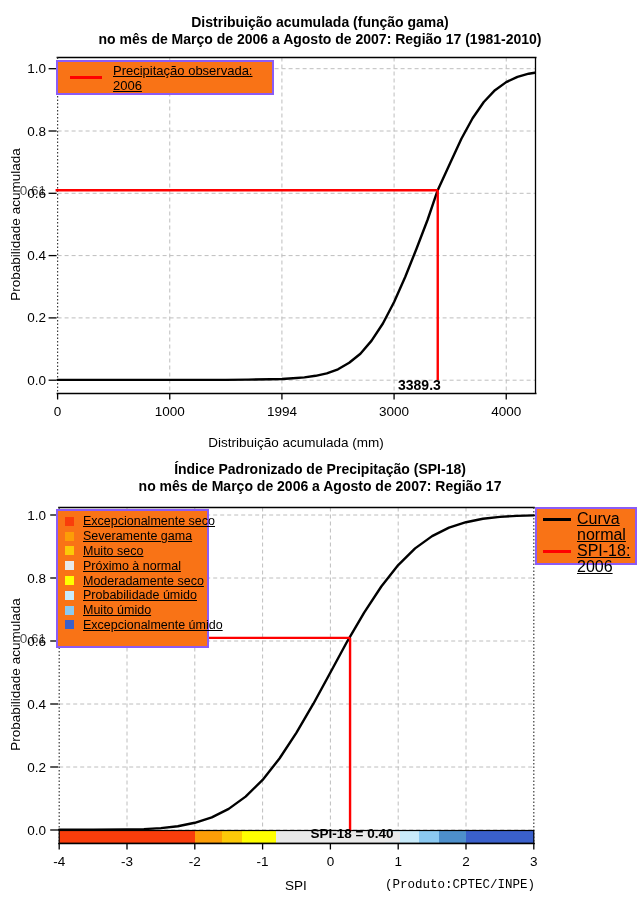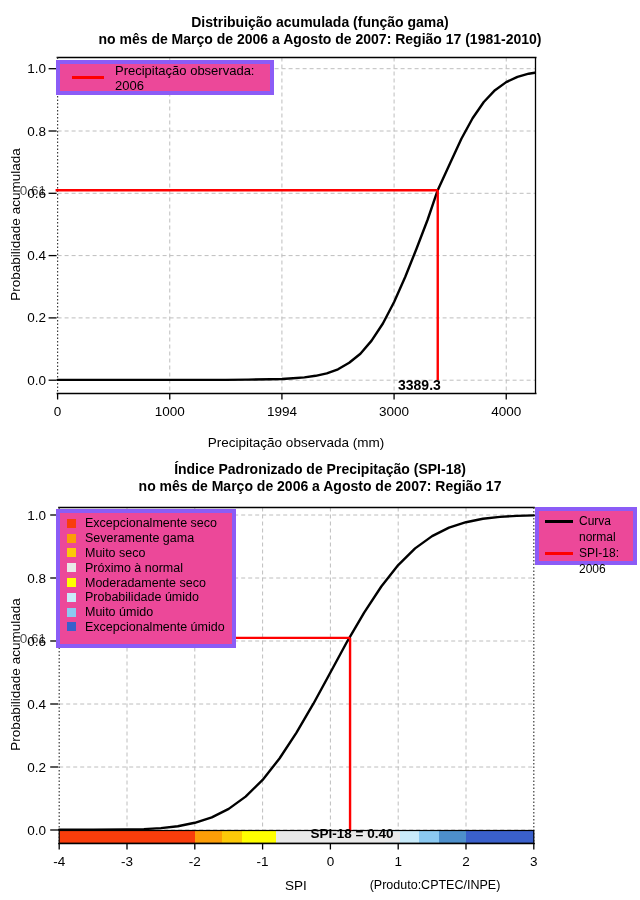--- a/index.html
+++ b/index.html
@@ -8,35 +8,35 @@
     font-family:"Liberation Sans", sans-serif;color:#000;
     -webkit-font-smoothing:none;
   }
   #plot{position:absolute;left:0;top:0;z-index:1;}
   .txt{position:absolute;z-index:2;white-space:nowrap;}
   .title{left:0;width:640px;text-align:center;font-weight:bold;font-size:14px;line-height:17px;}
   .axlab{font-size:13.5px;}
   .ylab{left:-95px;width:220px;text-align:center;transform:rotate(-90deg);transform-origin:center;font-size:13.5px;}
   .grayann{color:#4f4f4f;font-size:13.5px;}
   .boldann{font-weight:bold;font-size:14px;}
-  .legendbox{position:absolute;background:#ec4899;border:4px solid #8b5cf6;z-index:3;box-sizing:border-box;}
+  .legendbox{position:absolute;background:#f97316;border:2px solid #8b5cf6;z-index:3;box-sizing:border-box;text-decoration:underline;}
   #legend-top{left:56px;top:60px;width:218px;height:35px;display:flex;align-items:center;padding-left:12px;}
   #legend-top .lsample{display:inline-block;width:32px;height:3px;margin-right:11px;flex:0 0 auto;}
   #legend-top .ltext{font-size:13px;}
-  #legend-cat{left:56px;top:509px;width:180px;height:139px;padding-top:3px;}
+  #legend-cat{left:56px;top:509px;width:153px;height:139px;padding-top:3px;}
   .catrow{display:flex;align-items:center;height:14.8px;padding-left:7px;}
   .swatch{width:9px;height:9px;margin-right:9px;flex:0 0 auto;}
   .catlabel{font-size:12.5px;white-space:nowrap;}
   #legend-lines{left:535px;top:507px;width:102px;height:58px;padding:2px 0 0 4px;}
   .lnrow{display:flex;align-items:flex-start;}
   .lnsample{display:inline-block;width:28px;height:3px;margin:7px 6px 0 2px;flex:0 0 auto;}
-  .lntext{font-size:12px;line-height:16px;white-space:normal;width:60px;}
+  .lntext{font-size:16px;line-height:16px;white-space:normal;width:60px;}
   .ticklabel{position:absolute;z-index:2;font-size:13.5px;line-height:15px;}
   #spi-ann{left:292px;top:826px;width:120px;text-align:center;font-weight:bold;font-size:13.5px;z-index:4;}
-  #credit{left:335px;top:878px;width:200px;text-align:center;font-size:12.5px;}
+  #credit{left:335px;top:878px;width:200px;text-align:right;font-size:12.5px;font-family:Liberation Mono, monospace;}
 </style>
 </head>
 <body>
 
 <svg id="plot" width="640" height="900">
     <line x1="169.76" y1="57.5" x2="169.76" y2="393.5" stroke="#BEBEBE" stroke-width="1" stroke-dasharray="4 3"></line>
     <line x1="281.92" y1="57.5" x2="281.92" y2="393.5" stroke="#BEBEBE" stroke-width="1" stroke-dasharray="4 3"></line>
     <line x1="394.08" y1="57.5" x2="394.08" y2="393.5" stroke="#BEBEBE" stroke-width="1" stroke-dasharray="4 3"></line>
     <line x1="506.24" y1="57.5" x2="506.24" y2="393.5" stroke="#BEBEBE" stroke-width="1" stroke-dasharray="4 3"></line>
     <line x1="57.6" y1="380.2" x2="535.5" y2="380.2" stroke="#BEBEBE" stroke-width="1" stroke-dasharray="4 3"></line>
@@ -104,21 +104,21 @@
     <rect x="466" y="831" width="67.79999999999995" height="12" fill="#3A60CB" shape-rendering="crispEdges"></rect>
     <rect x="300" y="831.6" width="100" height="11" fill="#E9E9E9"></rect>
     <rect x="59.2" y="830.5" width="474.59999999999997" height="12.7" fill="none" stroke="#000" stroke-width="1.2"></rect>
     <polyline points="59.2,829.8 93.1,829.7 127.0,829.5 143.9,829.1 160.9,828.1 177.8,826.2 194.8,822.8 211.8,817.4 228.7,808.9 245.6,796.6 262.6,779.9 279.5,758.5 296.5,732.7 313.4,703.7 330.4,672.5 347.3,641.3 364.3,612.3 381.3,586.5 398.2,565.1 415.1,548.4 432.1,536.1 449.0,527.6 466.0,522.2 482.9,518.8 499.9,516.9 516.8,515.9 533.8,515.4" fill="none" stroke="#000000" stroke-width="2.4" stroke-linejoin="round" stroke-linecap="round"></polyline>
     <line x1="57.2" y1="637.85" x2="350.06199999999995" y2="637.85" stroke="#FF0000" stroke-width="2.4"></line>
     <line x1="350.06199999999995" y1="637.85" x2="350.06199999999995" y2="831" stroke="#FF0000" stroke-width="2.4"></line>
   </svg>
 
 <div class="txt title" style="top:14px">Distribuição acumulada (função gama)</div>
 <div class="txt title" style="top:31px">no mês de Março de 2006 a Agosto de 2007: Região 17 (1981-2010)</div>
-<div class="txt axlab" style="left:0;top:435px;width:592px;text-align:center">Precipitação observada (mm)</div>
+<div class="txt axlab" style="left:0;top:435px;width:592px;text-align:center">Distribuição acumulada (mm)</div>
 <div class="txt ylab" style="top:217px">Probabilidade acumulada</div>
 
 <div id="legend-top" class="legendbox">
   <span class="lsample" style="background: rgb(255, 0, 0);"></span>
   <span class="ltext">Precipitação observada: 2006</span>
 </div>
 
 <div class="txt grayann" style="left:6px;top:183px;width:40px;text-align:right">0.61</div>
 <div class="txt boldann" style="left:398px;top:377px;width:80px;text-align:left">3389.3</div>
 

